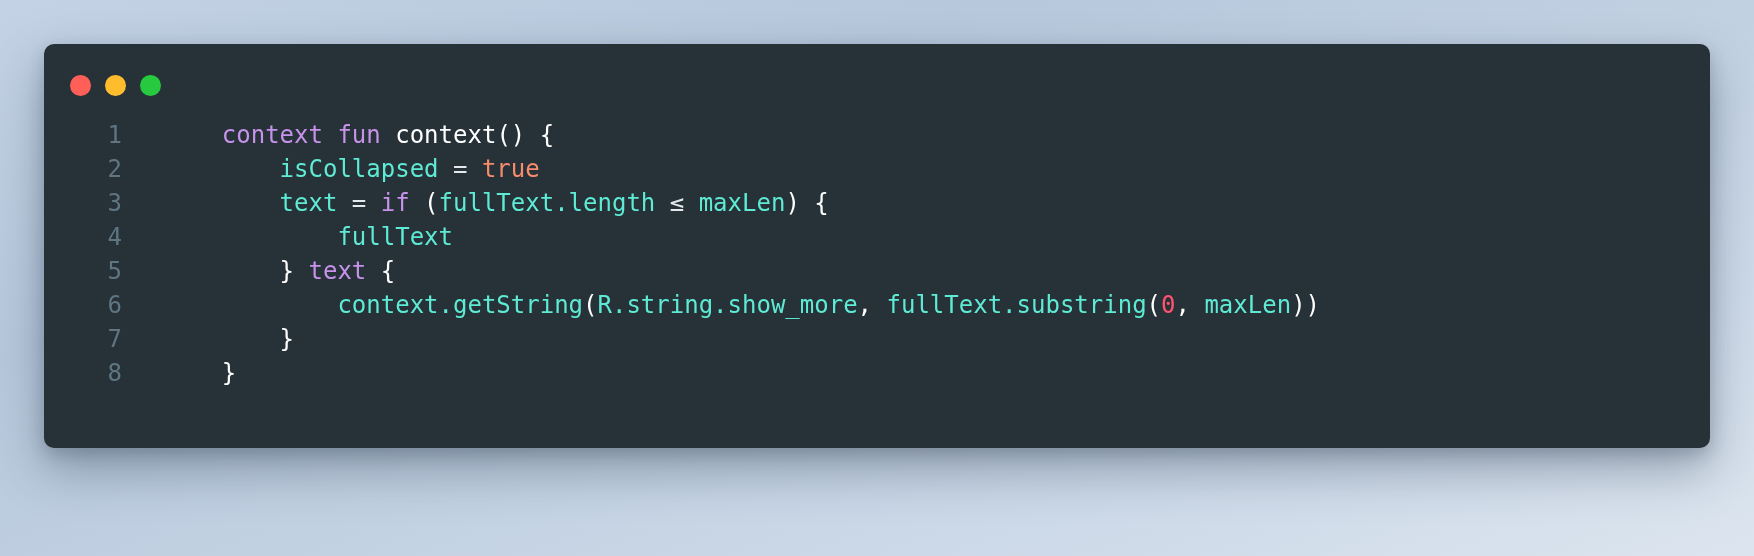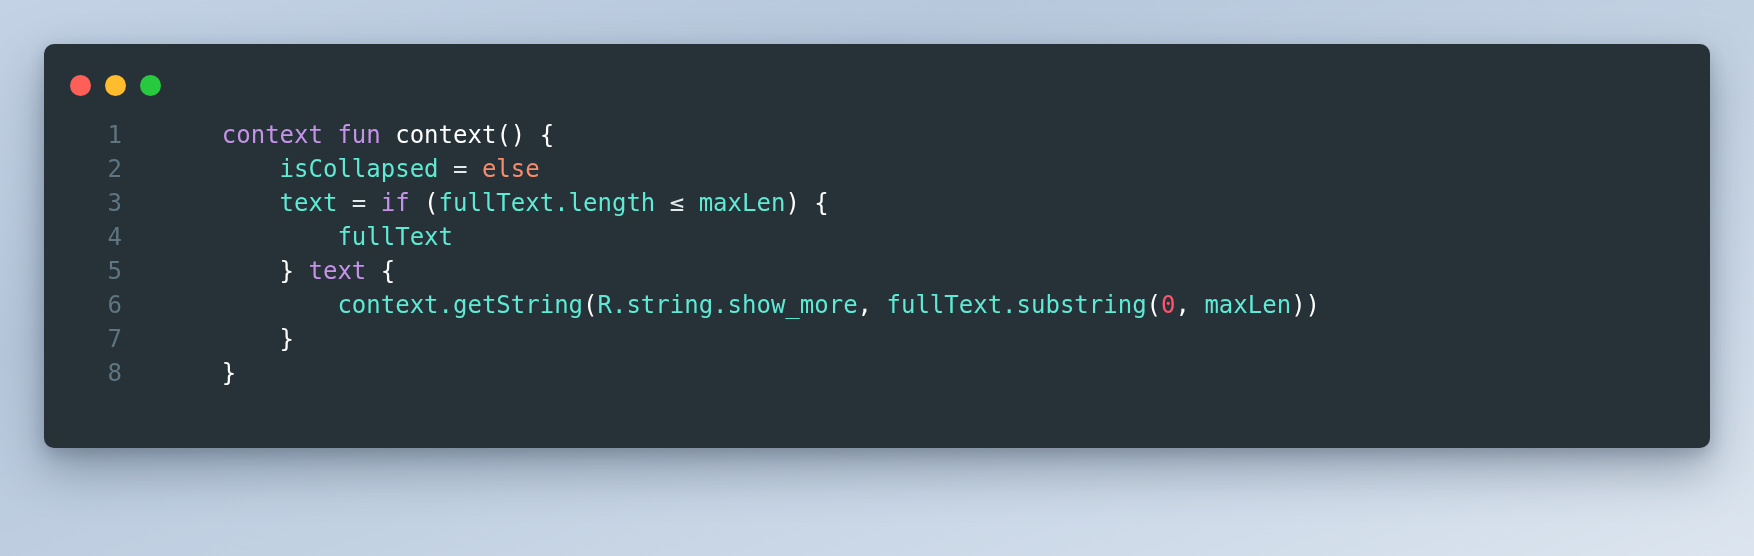--- a/index.html
+++ b/index.html
@@ -118,21 +118,21 @@
 
     <div class="code-body">
       <table class="code-table">
         <tbody id="code-rows">
             <tr>
               <td class="ln">1</td>
               <td class="code-cell"><span class="t-plain">    </span><span class="t-kw">context</span><span class="t-plain"> </span><span class="t-kw">fun</span><span class="t-plain"> </span><span class="t-pn">context</span><span class="t-pn">() {</span></td>
             </tr>
             <tr>
               <td class="ln">2</td>
-              <td class="code-cell"><span class="t-plain">        </span><span class="t-id">isCollapsed</span><span class="t-plain"> </span><span class="t-op">=</span><span class="t-plain"> </span><span class="t-bool">else</span></td>
+              <td class="code-cell"><span class="t-plain">        </span><span class="t-id">isCollapsed</span><span class="t-plain"> </span><span class="t-op">=</span><span class="t-plain"> </span><span class="t-bool">true</span></td>
             </tr>
             <tr>
               <td class="ln">3</td>
               <td class="code-cell"><span class="t-plain">        </span><span class="t-id">text</span><span class="t-plain"> </span><span class="t-op">=</span><span class="t-plain"> </span><span class="t-kw">if</span><span class="t-plain"> </span><span class="t-pn">(</span><span class="t-id">fullText</span><span class="t-id">.</span><span class="t-id">length</span><span class="t-plain"> </span><span class="t-op">≤</span><span class="t-plain"> </span><span class="t-id">maxLen</span><span class="t-pn">) {</span></td>
             </tr>
             <tr>
               <td class="ln">4</td>
               <td class="code-cell"><span class="t-plain">            </span><span class="t-id">fullText</span></td>
             </tr>
             <tr>

